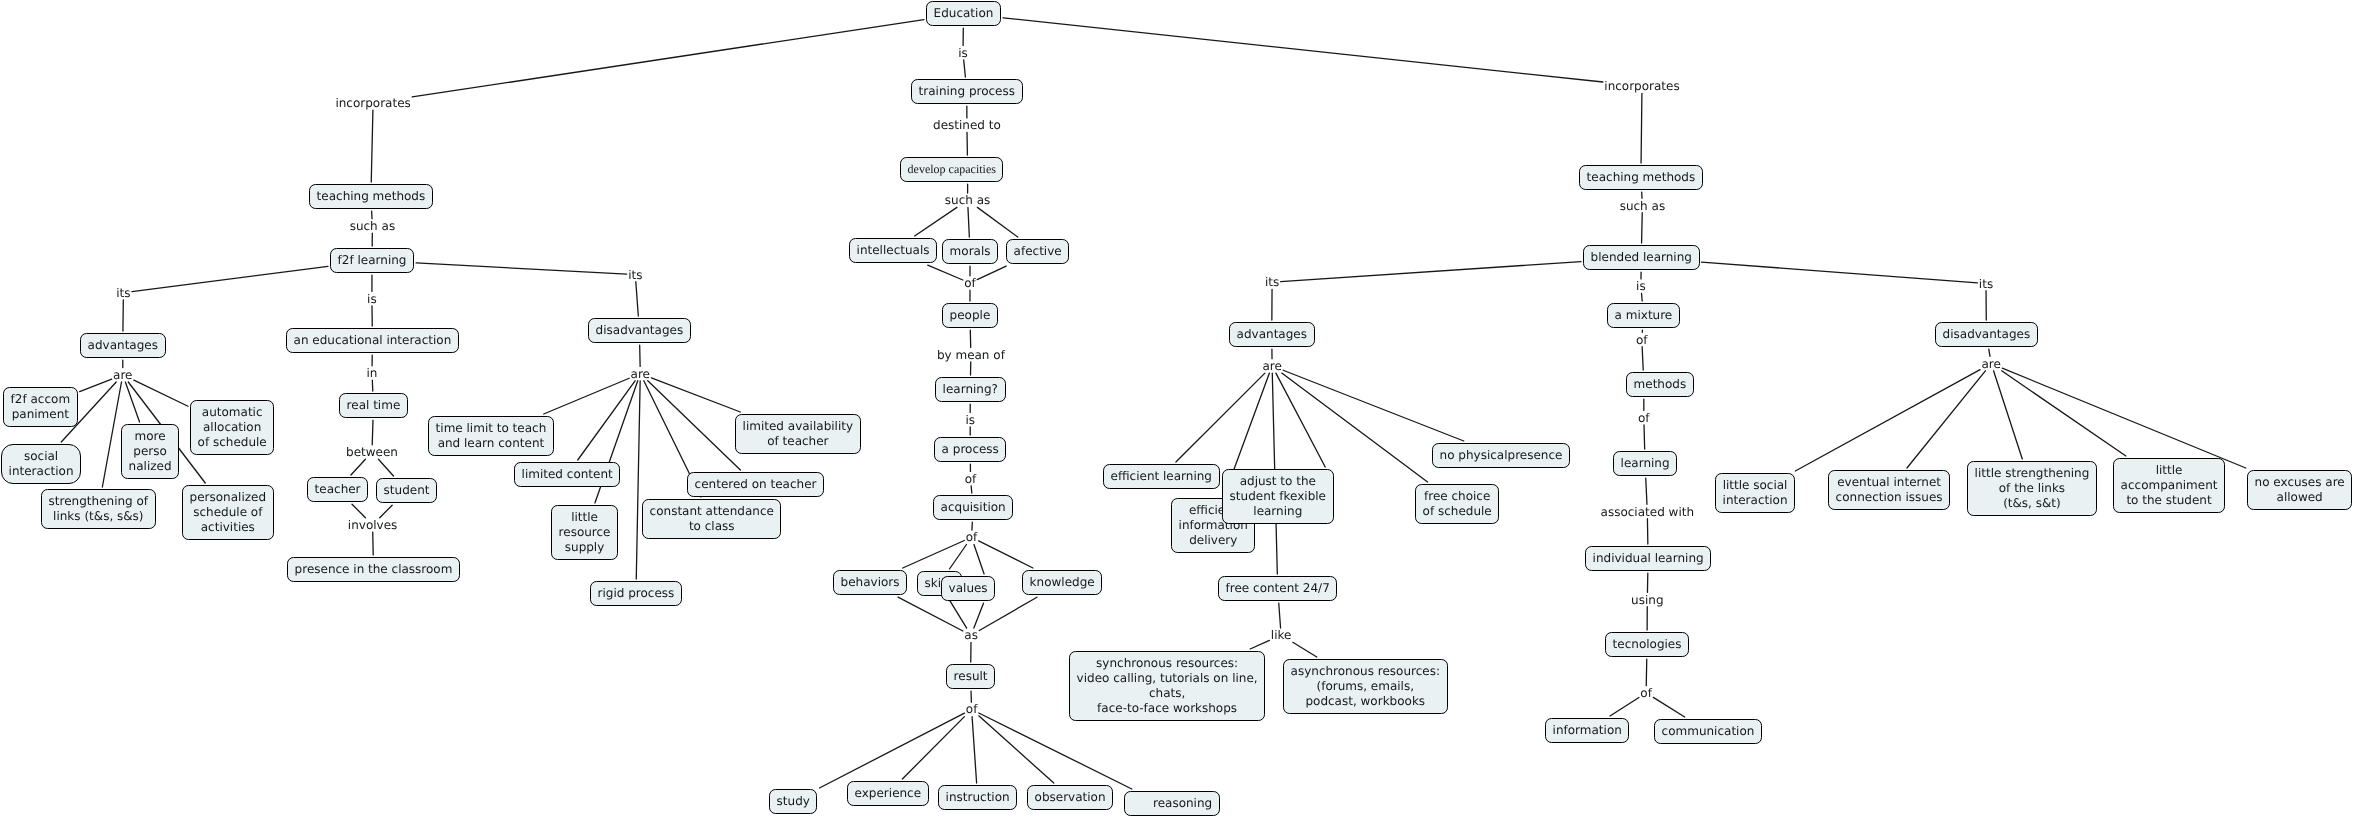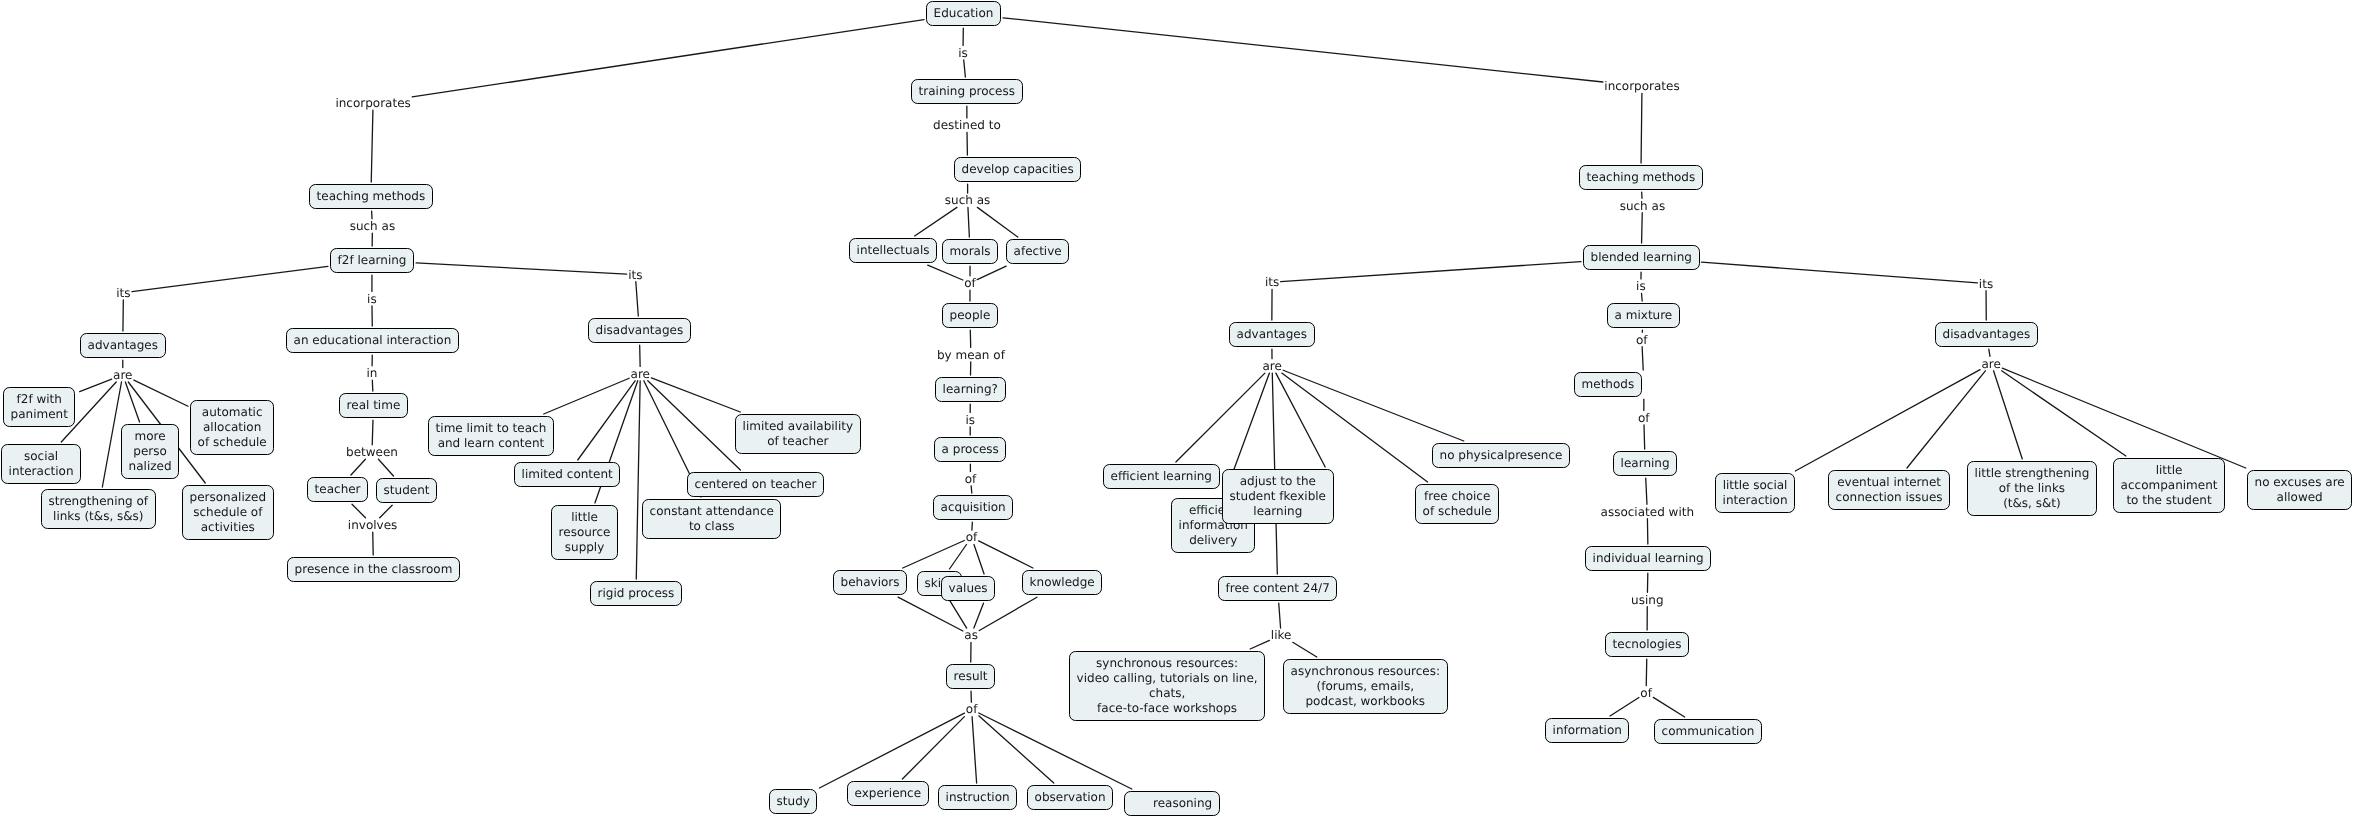--- a/index.html
+++ b/index.html
@@ -128,21 +128,21 @@
       <line x1="2001.68" y1="370.79" x2="2125.89" y2="456.00" stroke="#15181a" stroke-width="1.3" stroke-linecap="round"></line>
       <line x1="2002.28" y1="368.14" x2="2245.79" y2="468.00" stroke="#15181a" stroke-width="1.3" stroke-linecap="round"></line>
     </svg>
   <div id="nodes-layer">
       <div class="node" style="left: 926px; top: 1px; transform: none;">
         <div>Education</div>
       </div>
       <div class="node" style="left: 911px; top: 79px; transform: none;">
         <div>training process</div>
       </div>
-      <div class="node" style="left: 954px; top: 157px; transform: none;">
+      <div class="node" style="left: 900px; top: 157px; transform: none; font-family: Liberation Serif, serif;">
         <div>develop capacities</div>
       </div>
       <div class="node" style="left: 849px; top: 238px; transform: none;">
         <div>intellectuals</div>
       </div>
       <div class="node" style="left: 942px; top: 239px; transform: none;">
         <div>morals</div>
       </div>
       <div class="node" style="left: 1006px; top: 239px; transform: none;">
         <div>afective</div>
@@ -198,24 +198,24 @@
       <div class="node" style="left: 80px; top: 333px; transform: none;">
         <div>advantages</div>
       </div>
       <div class="node" style="left: 286px; top: 328px; transform: none;">
         <div>an educational interaction</div>
       </div>
       <div class="node" style="left: 588px; top: 318px; transform: none;">
         <div>disadvantages</div>
       </div>
       <div class="node" style="left: 3px; top: 387px; transform: none;">
-        <div>f2f with</div>
+        <div>f2f accom</div>
         <div>paniment</div>
       </div>
-      <div class="node" style="left: 1px; top: 444px; transform: none;">
+      <div class="node" style="left: 1px; top: 444px; transform: none; border-radius: 12px;">
         <div>social</div>
         <div>interaction</div>
       </div>
       <div class="node" style="left: 121px; top: 424px; transform: none;">
         <div>more</div>
         <div>perso</div>
         <div>nalized</div>
       </div>
       <div class="node" style="left: 190px; top: 400px; transform: none;">
         <div>automatic</div>
@@ -311,21 +311,21 @@
         <div>synchronous resources:</div>
         <div>video calling, tutorials on line,</div>
         <div>chats,</div>
         <div>face-to-face workshops</div>
       </div>
       <div class="node" style="left: 1283px; top: 659px; transform: none;">
         <div>asynchronous resources:</div>
         <div>(forums, emails,</div>
         <div>podcast, workbooks</div>
       </div>
-      <div class="node" style="left: 1574px; top: 372px; transform: none;">
+      <div class="node" style="left: 1626px; top: 372px; transform: none;">
         <div>methods</div>
       </div>
       <div class="node" style="left: 1613px; top: 451px; transform: none;">
         <div>learning</div>
       </div>
       <div class="node" style="left: 1585px; top: 546px; transform: none;">
         <div>individual learning</div>
       </div>
       <div class="node" style="left: 1605px; top: 632px; transform: none;">
         <div>tecnologies</div>

